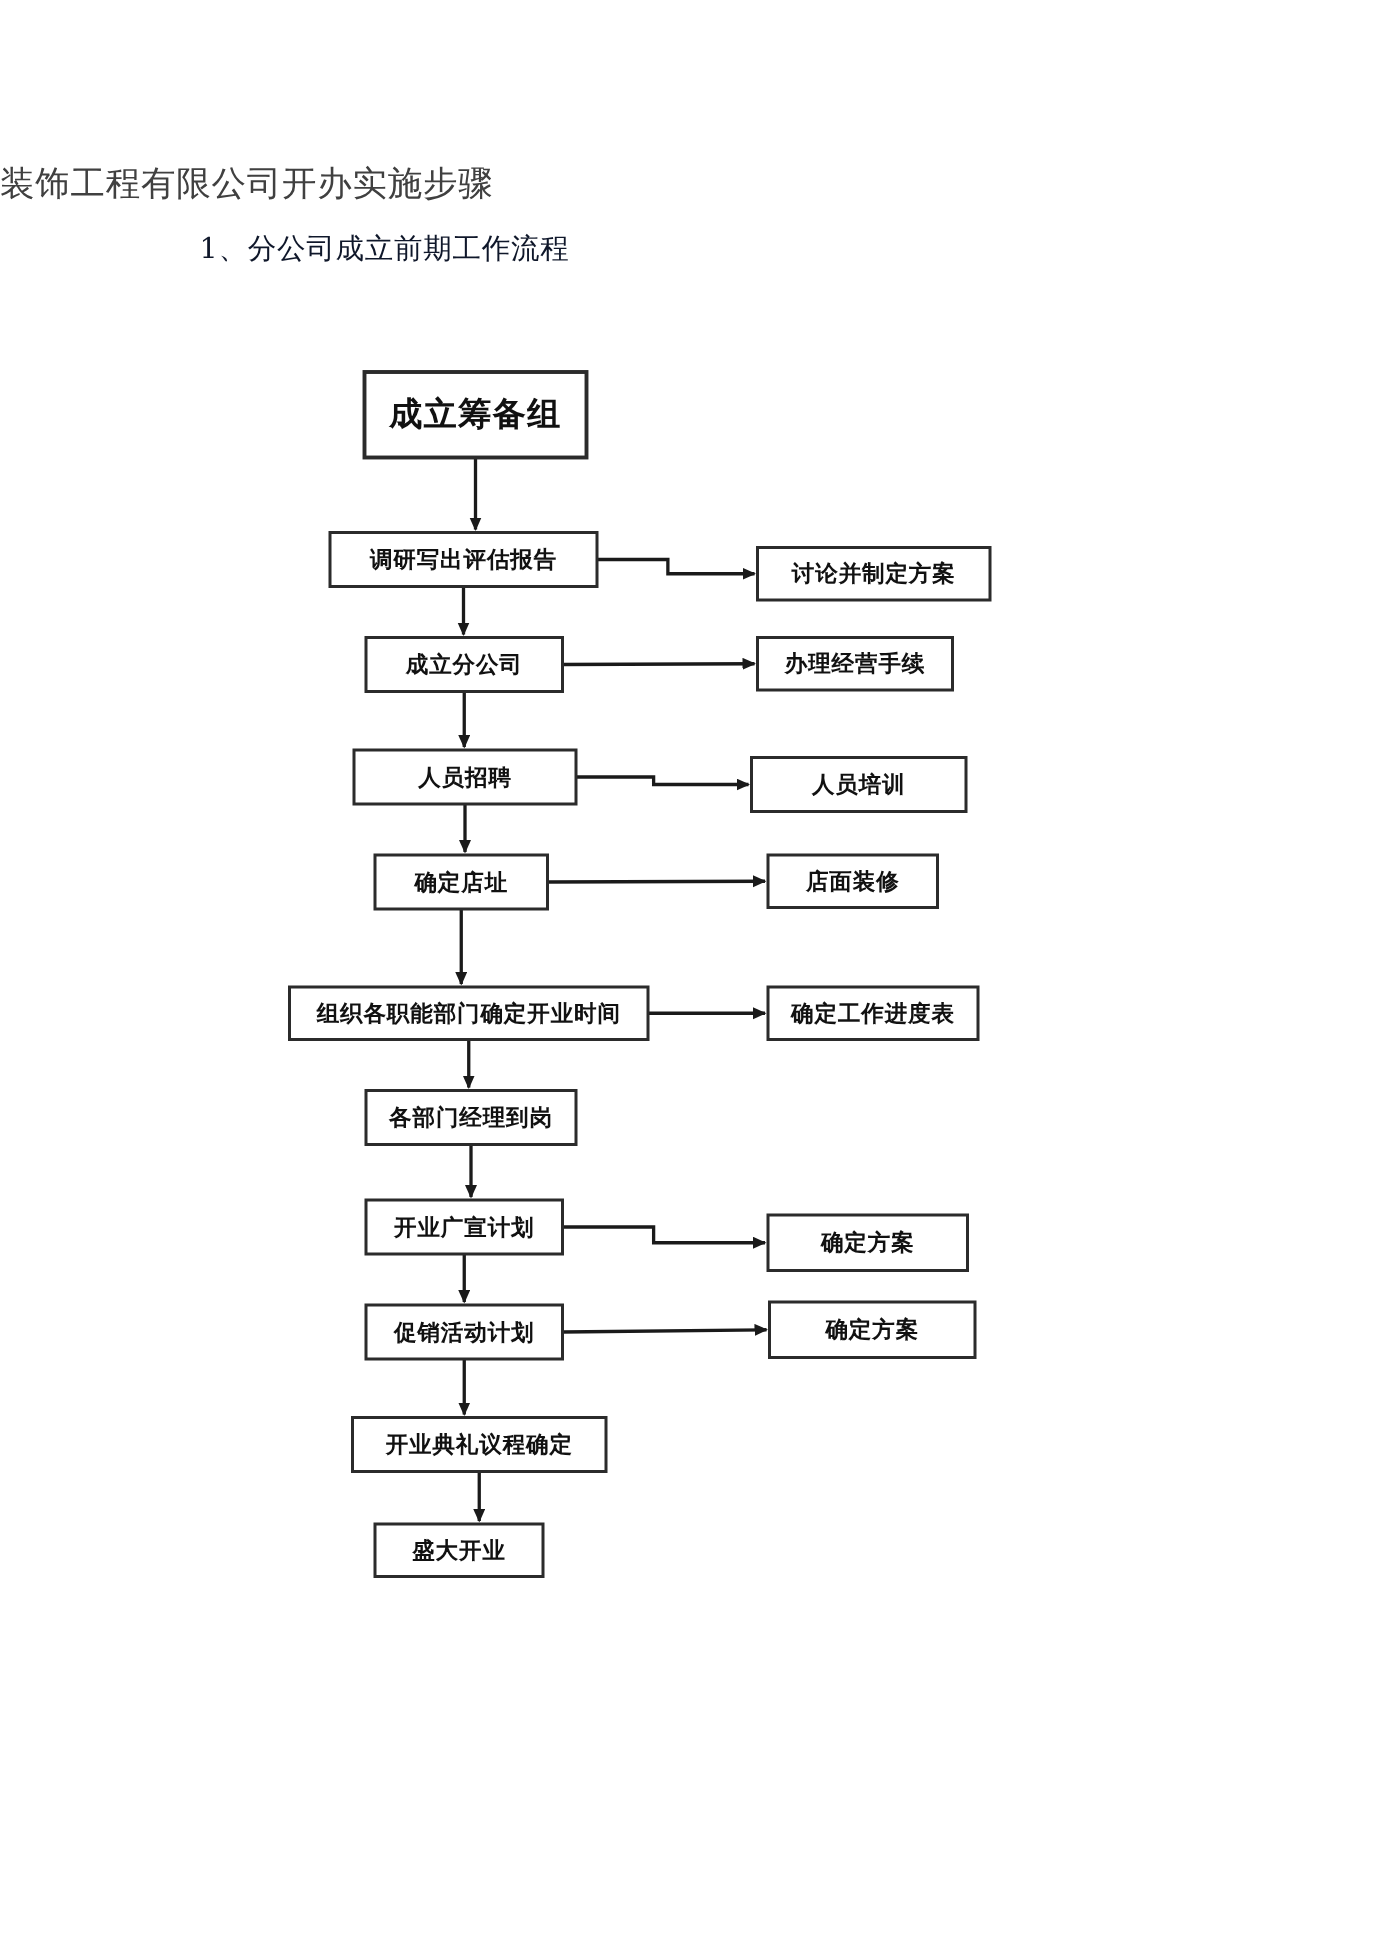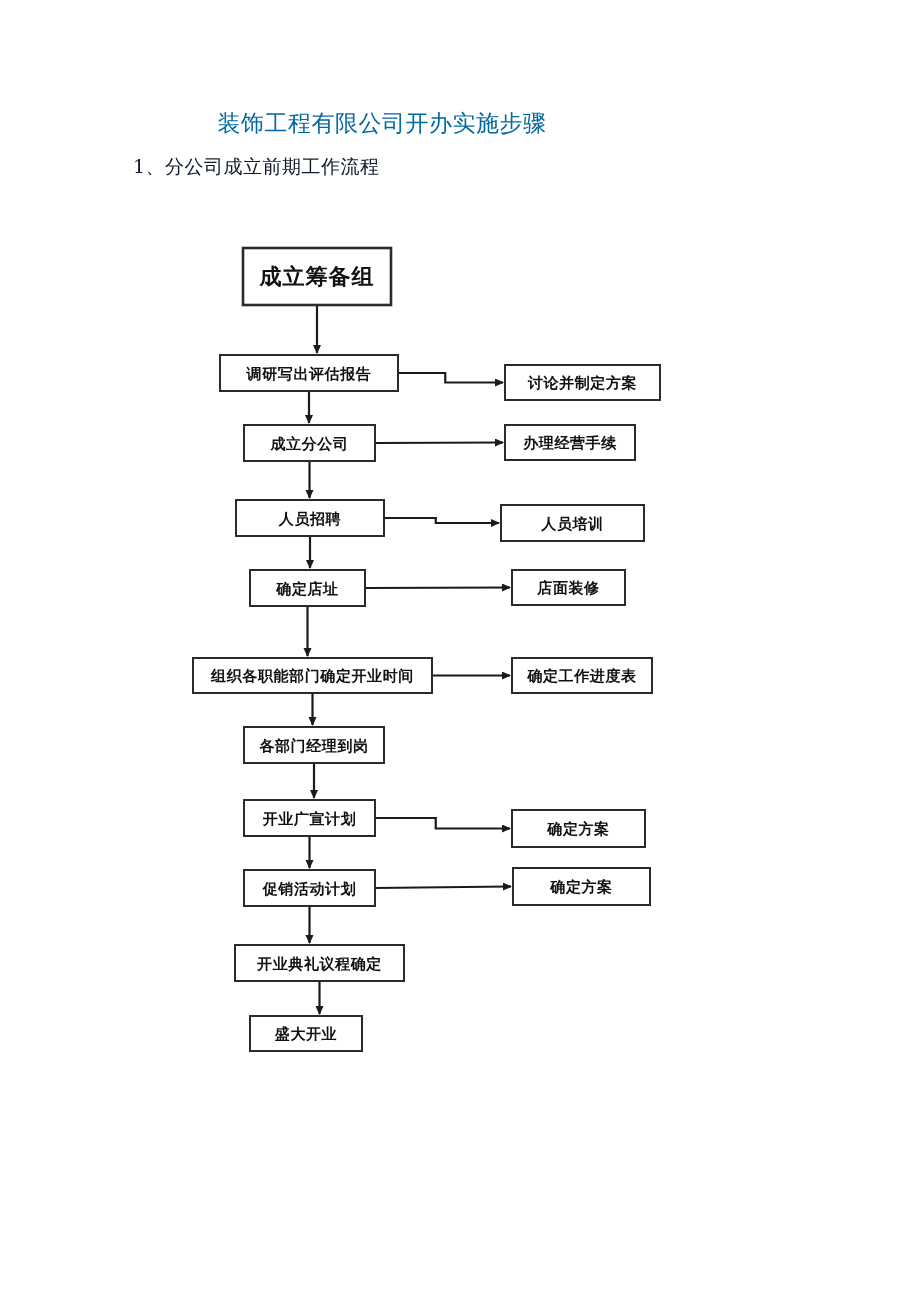--- a/index.html
+++ b/index.html
@@ -18,25 +18,24 @@
   .page {
     position: absolute;
     inset: 0;
     background: #ffffff;
   }
   .doc-title {
     position: absolute;
     left: 0;
     top: 108px;
     width: 764px;
-    text-align: center;
     font-size: 23px;
     line-height: 30px;
     letter-spacing: 0.5px;
-    color: #0369a1;
+    color: #404040;
     font-family: "DejaVu Serif", "Liberation Serif", serif;
     white-space: nowrap;
   }
   .doc-subtitle {
     position: absolute;
     left: 133px;
     top: 152px;
     font-size: 19px;
     line-height: 28px;
     letter-spacing: 0.5px;

